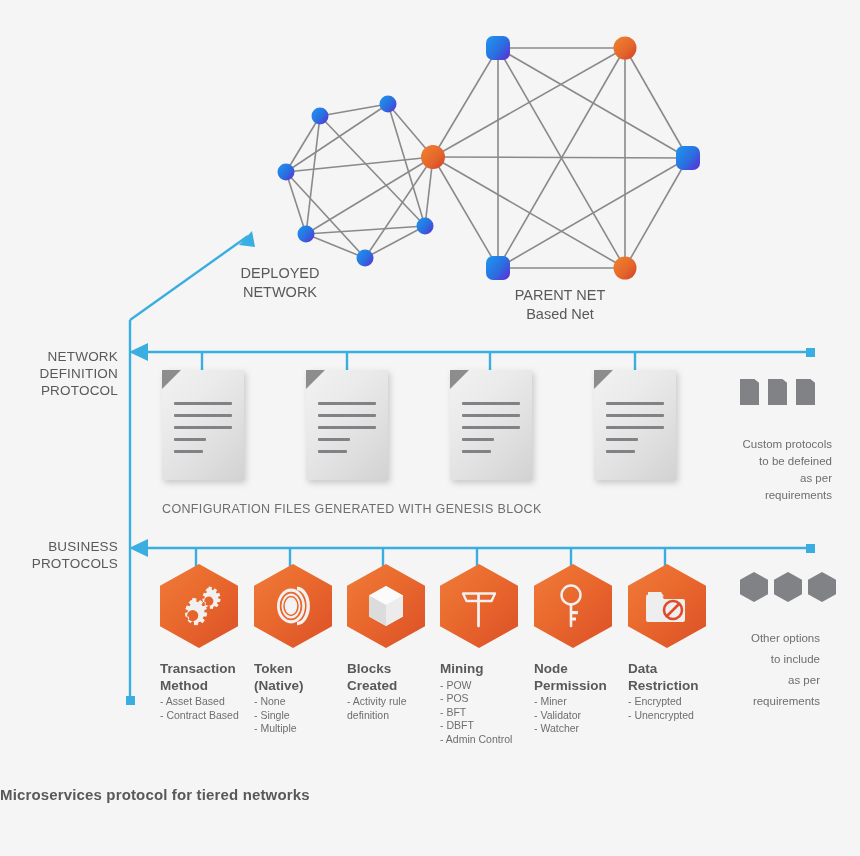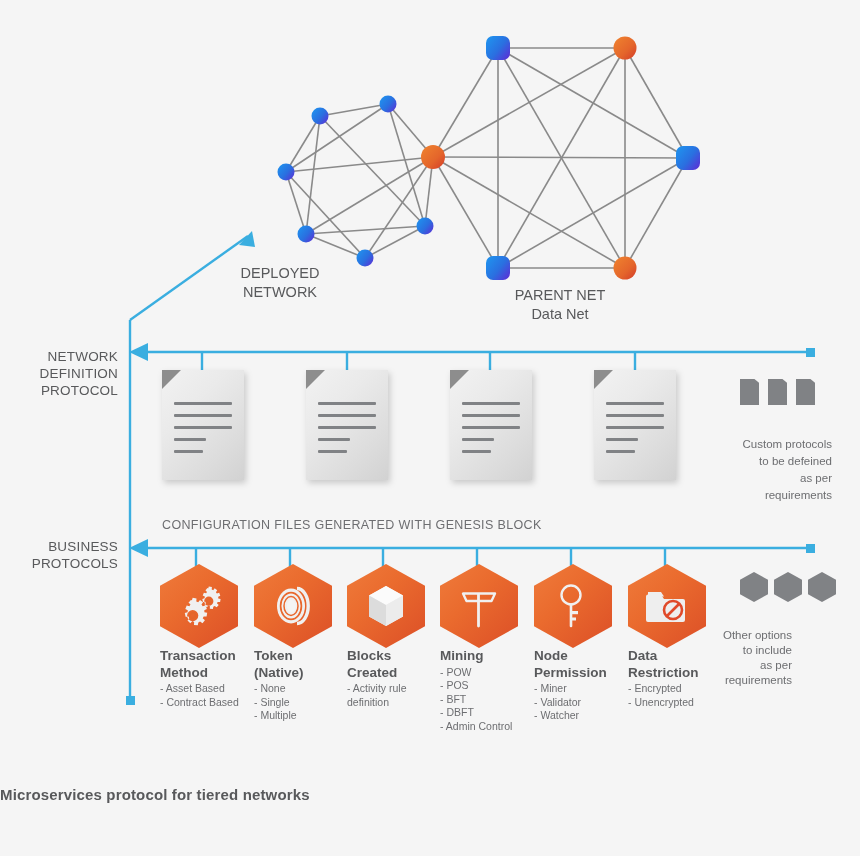--- a/index.html
+++ b/index.html
@@ -101,21 +101,20 @@
   #doc-3 { left: 594px; }
 
   #config-caption {
     position: absolute;
     left: 162px;
     top: 502px;
     font-size: 12.5px;
     letter-spacing: 0.35px;
     color: #6d6e71;
     white-space: nowrap;
-    margin-top: 16px;
   }
 
   
   #custom-squares {
     position: absolute;
     left: 740px; top: 379px;
     display: flex; gap: 9px;
   }
   #custom-squares span {
     display: block;
@@ -148,20 +147,21 @@
     margin: 0 auto 0 0;
     clip-path: polygon(50% 0%, 100% 26%, 100% 74%, 50% 100%, 0 74%, 0 26%);
     background: linear-gradient(135deg, #ef7b3b 0%, #ea6b2e 40%, #dc4f27 100%);
     display: flex;
     align-items: center;
     justify-content: center;
   }
   .hex svg { display: block; }
 
   .hex-title {
+    margin-top: 13px;
     font-size: 13.5px;
     line-height: 16.5px;
     font-weight: 700;
     color: #58595b;
     white-space: pre-line;
   }
   .hex-sub {
     margin-top: 1px;
     font-size: 10.5px;
     line-height: 13.5px;
@@ -183,26 +183,26 @@
     display: flex; gap: 6px;
   }
   #other-hexes span {
     display: block;
     width: 28px; height: 30px;
     background: #808285;
     clip-path: polygon(50% 0%, 100% 26%, 100% 74%, 50% 100%, 0 74%, 0 26%);
   }
   #other-note {
     position: absolute;
-    left: 660px;
+    left: 688px;
     top: 628px;
     width: 132px;
     text-align: right;
     font-size: 11.5px;
-    line-height: 15px;
+    line-height: 21px;
     color: #6d6e71;
     white-space: pre-line;
   }
 
   
   #footer-caption {
     position: absolute;
     left: 0; top: 786px;
     width: 860px;
     text-align: left;
@@ -325,21 +325,21 @@
     <polygon points="252,231 239,245 255,247" fill="#3aaee0"></polygon>
 
     <rect x="806" y="348" width="9" height="9" fill="#3aaee0"></rect>
     <rect x="806" y="544" width="9" height="9" fill="#3aaee0"></rect>
     <rect x="126" y="696" width="9" height="9" fill="#3aaee0"></rect>
   </svg>
 
   <div class="graph-caption" id="caption-deployed">DEPLOYED
 NETWORK</div>
   <div class="graph-caption" id="caption-parent">PARENT NET
-Data Net</div>
+Based Net</div>
 
   <div class="row-label" id="label-network-definition">NETWORK
 DEFINITION
 PROTOCOL</div>
   <div class="row-label" id="label-business">BUSINESS
 PROTOCOLS</div>
 
   <div class="doc" id="doc-0">
     <div class="doc-body"></div>
     <div class="doc-fold"></div>

